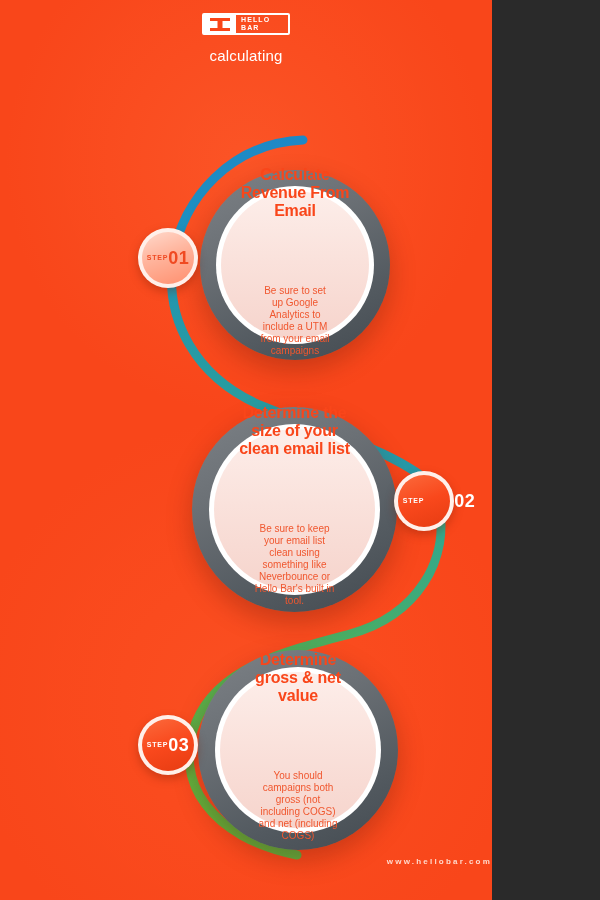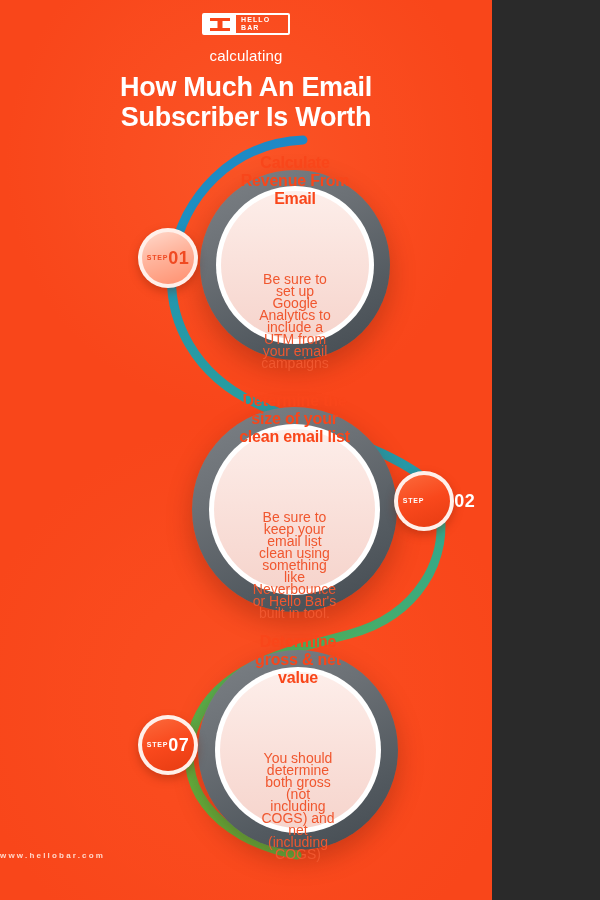--- a/index.html
+++ b/index.html
@@ -130,21 +130,21 @@
     font-weight: 700;
     font-size: 16px;
     line-height: 18px;
     letter-spacing: -0.2px;
     margin: 0 0 9px 0;
     padding: 0 18px;
   }
   .step-body {
     color: #f0572f;
     font-weight: 400;
-    font-size: 14px;
+    font-size: 10px;
     line-height: 12px;
     margin: 8px;
     padding: 0 30px;
   }
 
   
   .step-badge {
     position: absolute;
     width: 60px;
     height: 60px;
@@ -193,24 +193,24 @@
   .badge-num {
     font-size: 18px;
     font-weight: 700;
     line-height: 19px;
     letter-spacing: 0.5px;
   }
 
   
   .footer-url {
     position: absolute;
-    bottom: 40px;
+    bottom: 34px;
     left: 0;
     width: 100%;
-    text-align: left;
+    text-align: right;
     color: #ffd9cc;
     font-size: 8px;
     font-weight: 700;
     letter-spacing: 2.2px;
   }
 </style>
 </head>
 <body>
 
 <div id="infographic">
@@ -250,21 +250,20 @@
         <rect x="8.5" y="3" width="5" height="7" fill="#f9461a"></rect>
       </svg>
     </div>
     <div class="logo-text">
       <span>HELLO</span>
       <span>BAR</span>
     </div>
   </div>
 
   <div class="eyebrow">calculating</div>
-  <div class="headline">How Much An Email Subscriber Is Worth</div>
 
   <div class="step-circle" style="left:200px; top:170px; width:190px; height:190px;">
     <div class="ring-white" style="left:16px; top:16px; right:16px; bottom:16px;"></div>
     <div class="inner" style="left:21px; top:21px; right:21px; bottom:21px;">
       <div class="step-title">Calculate Revenue From Email</div>
       <div class="step-body">Be sure to set up Google Analytics to include a UTM from your email campaigns</div>
     </div>
   </div>
   <div class="step-badge badge-1" style="left:138px; top:228px;">
     <div class="badge-inner">
@@ -284,25 +283,25 @@
     <div class="badge-inner">
       <div class="badge-step">STEP</div>
       <div class="badge-num">02</div>
     </div>
   </div>
 
   <div class="step-circle" style="left:198px; top:650px; width:200px; height:200px;text-decoration:underline;">
     <div class="ring-white" style="left:17px; top:17px; right:17px; bottom:17px;"></div>
     <div class="inner" style="left:22px; top:22px; right:22px; bottom:22px;">
       <div class="step-title">Determine gross &amp; net value</div>
-      <div class="step-body">You should determine both gross (not including COGS) and net (including COGS)</div>
+      <div class="step-body">You should campaigns both gross (not including COGS) and net (including COGS)</div>
     </div>
   </div>
   <div class="step-badge badge-3" style="left:138px; top:715px;">
     <div class="badge-inner">
       <div class="badge-step">STEP</div>
-      <div class="badge-num">07</div>
+      <div class="badge-num">03</div>
     </div>
   </div>
 
   <div class="footer-url">www.hellobar.com</div>
 
 </div>
 
 </body></html>

